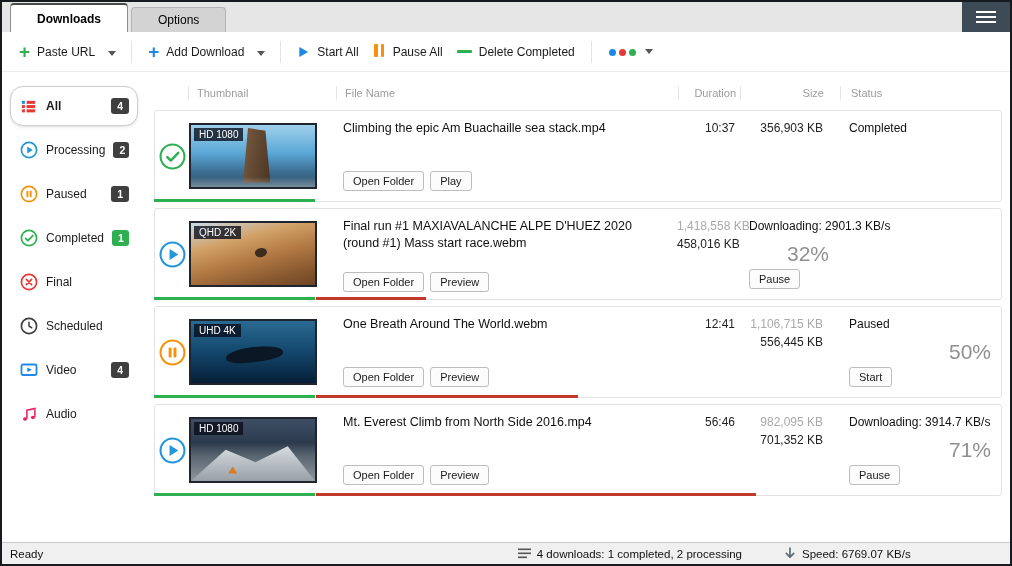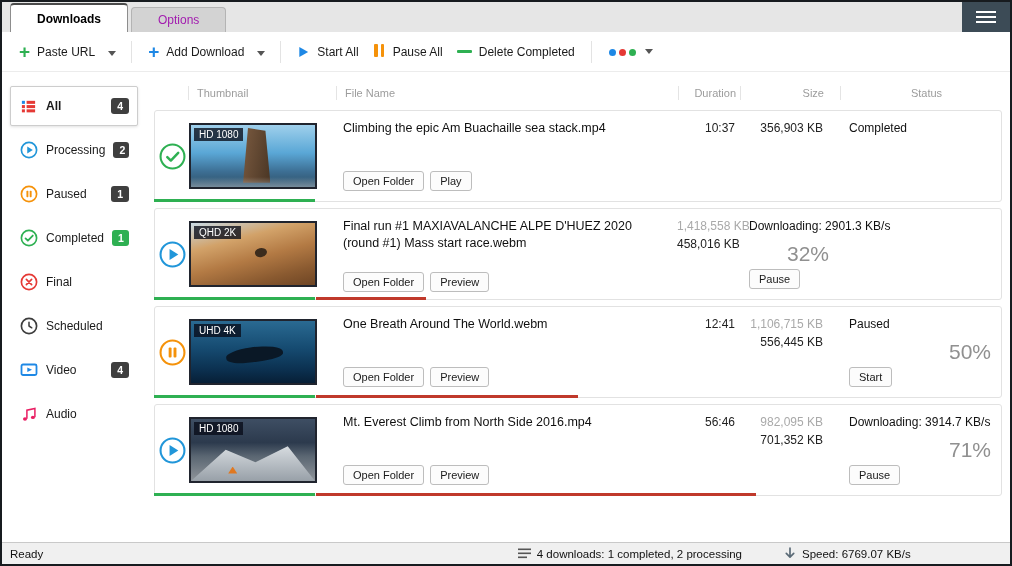--- a/index.html
+++ b/index.html
@@ -6,21 +6,21 @@
   html,body { margin:0; padding:0; background:#888; }
   .window{
     width:1012px;height:566px;border:2px solid #171b1f;background:#fff;
     display:flex;flex-direction:column;font-family:"Liberation Sans",sans-serif;
     position:relative;overflow:hidden;
   }
   
   .tabbar{height:30px;background:#e6e6e6;display:flex;align-items:flex-end;position:relative;padding-left:8px;flex:0 0 auto;}
   .tab{height:25px;padding:0 26px;display:flex;align-items:center;font-size:12px;
        border:1px solid #b4b4b4;border-bottom:none;border-radius:4px 4px 0 0;
-       background:#d3d3d3;color:#a21caf;margin-right:3px;cursor:default;}
+       background:#d3d3d3;color:#000000;margin-right:3px;cursor:default;}
   .tab.active{background:#fff;font-weight:bold;color:#000;border-color:#8d8d8d;height:29px;border-top-width:2px;border-top-color:#4a4a4a;}
   .menu-btn{position:absolute;right:0;top:0;width:48px;height:30px;background:#3c4b56;
             display:flex;flex-direction:column;justify-content:center;align-items:center;gap:3px;cursor:pointer;}
   .menu-btn span{display:block;width:20px;height:2px;background:#fff;}
   
   .toolbar{height:40px;background:#fff;display:flex;align-items:center;padding:0 10px;border-bottom:1px solid #ececec;flex:0 0 auto;}
   .tb{display:flex;align-items:center;gap:7px;border:none;background:none;font-size:12px;color:#1a1a1a;padding:6px 7px;font-family:inherit;cursor:pointer;}
   .plus{font-size:19px;font-weight:bold;line-height:13px;}
   .plus.green{color:#2eb052;} .plus.blue{color:#1e88e5;}
   .caret-btn{border:none;background:none;padding:6px 6px;cursor:pointer;}
@@ -29,35 +29,35 @@
   .pause-bars span{display:inline-block;width:3.5px;height:13px;background:#f5920a;margin:0 1.5px;border-radius:1px;}
   .minus-bar{display:inline-block;width:15px;height:3px;background:#2eb052;border-radius:1px;}
   .dots span{display:inline-block;width:7px;height:7px;border-radius:50%;margin:0 1.5px;}
   .dots span:nth-child(1){background:#1e88e5;}
   .dots span:nth-child(2){background:#e53935;}
   .dots span:nth-child(3){background:#2eb052;}
   
   .body{flex:1;display:flex;overflow:hidden;background:#fff;}
   .sidebar{width:142px;padding:14px 6px 0 8px;flex:0 0 auto;}
   .side-item{display:flex;align-items:center;gap:8px;height:40px;padding:0 8px;border:1px solid transparent;
-             border-radius:2px;margin-bottom:4px;font-size:12px;color:#1a1a1a;cursor:pointer;}
+             border-radius:13px;margin-bottom:4px;font-size:12px;color:#1a1a1a;cursor:pointer;}
   .side-item.active{border-color:#cdcdcd;background:#fff;box-shadow:0 1px 3px rgba(0,0,0,.12);font-weight:bold;}
   .side-item .slabel{flex:1;}
   .sicon{width:19px;height:19px;display:flex;align-items:center;justify-content:center;flex:0 0 auto;}
   .badge{background:#3f3f3f;color:#fff;font-size:10.5px;font-weight:bold;padding:2px 6px;border-radius:3px;min-width:9px;text-align:center;}
   .badge.green{background:#2eb052;}
   
   .main{flex:1;padding:10px 8px 0 10px;display:flex;flex-direction:column;overflow:hidden;}
   .grid{display:grid;grid-template-columns:34px 148px 1fr 62px 100px 162px;}
   .thead{height:22px;align-items:center;color:#9c9c9c;font-size:11px;margin-bottom:6px;flex:0 0 auto;}
   .th{padding-left:8px;border-left:1px solid #e4e4e4;height:14px;line-height:14px;white-space:nowrap;}
   .th.right{text-align:right;}
   .th.durh{padding-right:4px;}
   .th.sizeh{padding-right:16px;}
-  .th.stath{padding-left:10px;text-align:center;}
+  .th.stath{padding-left:10px;}
   .rows{flex:1;overflow:hidden;}
   .row{position:relative;border:1px solid #e2e2e2;border-radius:3px;margin-bottom:6px;height:92px;background:#fff;cursor:default;}
   .cicon{display:flex;align-items:center;justify-content:center;}
   .cthumb{display:flex;align-items:center;}
   .thumb{position:relative;width:128px;height:66px;border:2px solid #20242e;overflow:hidden;flex:0 0 auto;cursor:pointer;}
   .q{position:absolute;top:3px;left:3px;background:rgba(8,12,24,.78);color:#fff;font-size:10px;padding:1px 5px;z-index:3;}
   .cname{display:flex;flex-direction:column;justify-content:space-between;padding:9px 10px 10px 6px;overflow:hidden;}
   .fname{font-size:12.5px;color:#101010;line-height:1.35;}
   .btns{display:flex;gap:6px;margin-top:20px;}
   .mini{border:1px solid #bdbdbd;background:#fcfcfc;border-radius:3px;font-size:11px;color:#1a1a1a;padding:3px 9px;font-family:inherit;cursor:pointer;white-space:nowrap;}

